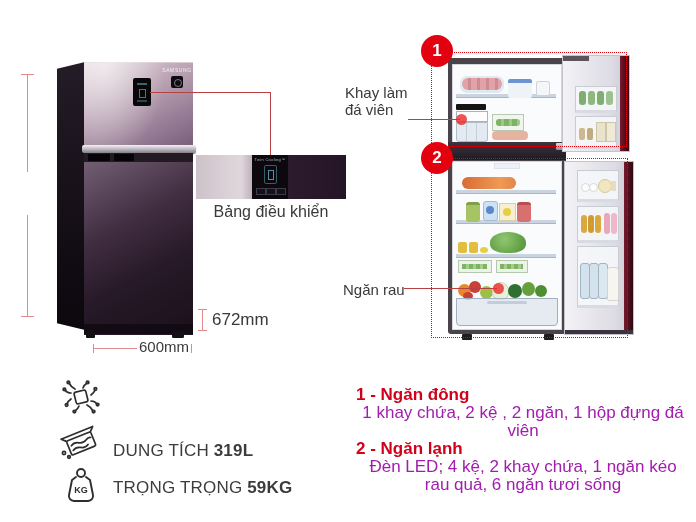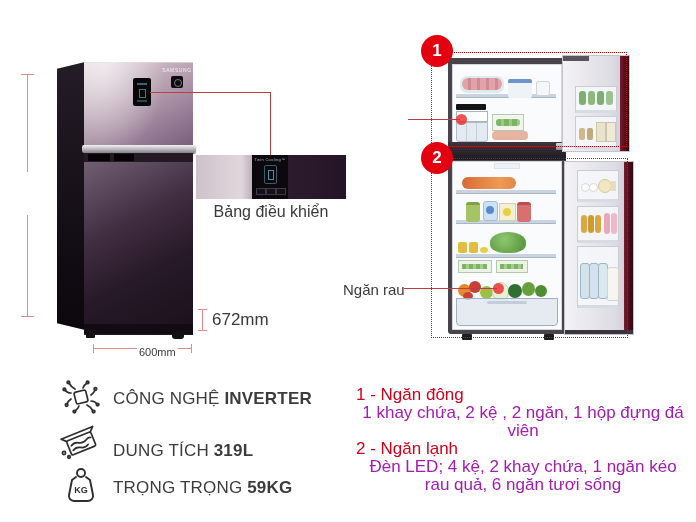--- a/index.html
+++ b/index.html
@@ -9,21 +9,21 @@
   .dimline{background:#e08a8a;}
   .dimtext{color:#3a3a3a;font-size:15px;line-height:16px;}
   .conn{background:#b84040;}
   .dotend{background:rgba(235,45,45,.82);border-radius:50%;}
   .dash{border:1px dotted #e3000f;}
   .badge{width:32px;height:32px;border-radius:50%;background:#e3000f;color:#fff;
          font-weight:bold;font-size:17px;display:flex;align-items:center;justify-content:center;}
   .calloutlbl{font-size:15px;line-height:17px;color:#3a3a3a;}
   .spec-label{font-size:17px;color:#3c3c3c;letter-spacing:.2px;}
   .spec-val{font-weight:bold;margin-left:.28em;}
-  .feat-title{color:#d0021b;font-weight:normal;font-size:17px;line-height:18px;}
+  .feat-title{color:#d0021b;font-weight:bold;font-size:17px;line-height:18px;}
   .feat-desc{color:#a21caf;font-size:17px;line-height:18px;text-align:center;}
   
   .cf-side{background:linear-gradient(180deg,#241c26,#120c14 70%,#0c080d);}
   .cf-front{background:linear-gradient(152deg,#e6dce2 0%,#c4afbc 14%,#907690 34%,#573e56 55%,#332133 74%,#22141f 100%);
             border-top:1px solid #d8ccd4;}
   .cf-sheen{background:radial-gradient(ellipse at 20% 4%,rgba(255,255,255,.55),rgba(255,255,255,0) 48%);}
   .cf-handle{background:linear-gradient(180deg,#f4f2f4,#b9b5bb 55%,#84808a);border-radius:2px;box-shadow:0 1px 1px rgba(0,0,0,.5);}
   .cf-vent{background:#241a24;}
   .cf-foot{background:#141014;border-radius:1px;}
   
@@ -86,21 +86,21 @@
     </div>
     <div class="cp-btn" style="position:absolute;left:4px;top:33px;width:8px;height:5px;"></div>
     <div class="cp-btn" style="position:absolute;left:14px;top:33px;width:8px;height:5px;"></div>
     <div class="cp-btn" style="position:absolute;left:24px;top:33px;width:8px;height:5px;"></div>
   </div>
   <div class="a" style="left:196px;top:203px;width:150px;text-align:center;font-size:16px;">Bảng điều khiển</div>
 
   <div class="a dimline" style="left:93px;top:348px;width:99px;height:1px;"></div>
   <div class="a dimline" style="left:93px;top:344px;width:1px;height:9px;"></div>
   <div class="a dimline" style="left:191px;top:344px;width:1px;height:9px;"></div>
-  <div class="a" style="left:137px;top:346px;font-size:11px;background:#fff;padding:0 2px;">600mm</div>
+  <div class="a" style="left:137px;top:338px;font-size:15px;background:#fff;padding:0 2px;">600mm</div>
 
   <div class="a dimline" style="left:198px;top:309px;width:9px;height:1px;"></div>
   <div class="a dimline" style="left:202px;top:309px;width:1px;height:22px;"></div>
   <div class="a dimline" style="left:198px;top:330px;width:9px;height:1px;"></div>
   <div class="a" style="left:212px;top:310px;font-size:17px;">672mm</div>
 
   <div class="a" style="left:62px;top:380px;width:280px;height:34px;">
     <svg width="38" height="34" viewBox="0 0 38 34" style="position:absolute;left:0;top:0;" fill="none" stroke="#2e2e2e" stroke-width="1.7" stroke-linecap="round">
       <rect x="13" y="11" width="12" height="12" rx="2" transform="rotate(-14 19 17)"></rect>
       <path d="M13 9 Q9 7 7 3"></path>
@@ -113,23 +113,20 @@
         <circle cx="31.6" cy="31.6" r="1.3"></circle>
       <path d="M29 21 Q33 21 35 24"></path>
         <circle cx="35.6" cy="24.6" r="1.3"></circle>
       <path d="M29 15 Q32 13 33 10"></path>
         <circle cx="33.4" cy="9" r="1.3"></circle>
       <path d="M17 26 Q16 29 13 31"></path>
         <circle cx="12.4" cy="31.6" r="1.3"></circle>
       <path d="M21 8 Q22 5 25 3"></path>
         <circle cx="25.6" cy="2.4" r="1.3"></circle>
     </svg>
-    <div style="position:absolute;left:51px;top:9px;white-space:nowrap;">
-      <span class="spec-label">CÔNG NGHỆ</span><span class="spec-label spec-val">INVERTER</span>
-    </div>
   </div>
 
   <div class="a" style="left:58px;top:424px;width:280px;height:36px;">
     <svg width="46" height="38" viewBox="0 0 46 38" style="position:absolute;left:0;top:0;" fill="none" stroke="#2e2e2e" stroke-width="1.7" stroke-linecap="round" stroke-linejoin="round">
       <g transform="rotate(-22 23 19)">
         <rect x="10" y="12" width="26" height="15" rx="1.5"></rect>
         <path d="M10 12 L6 8 M36 12 L40 8 M6 8 L40 8"></path>
         <path d="M13 18 q4 -2.5 8 0 q4 2.5 8 0 q3 -2 5 -.5"></path>
         <path d="M13 23 q4 -2.5 8 0 q4 2.5 8 0"></path>
       </g>
@@ -262,20 +259,24 @@
   <div class="a dash" style="left:431px;top:52px;width:194px;height:93px;"></div>
   <div class="a dash" style="left:431px;top:158px;width:195px;height:178px;"></div>
 
   <div class="a badge" style="left:421px;top:35px;">
     <span>1</span>
   </div>
   <div class="a badge" style="left:421px;top:142px;">
     <span>2</span>
   </div>
 
+  <div class="a calloutlbl" style="left:345px;top:84px;width:70px;">
+    <div>Khay làm</div>
+    <div>đá viên</div>
+  </div>
   <div class="a conn" style="left:408px;top:119px;width:52px;height:1px;"></div>
   <div class="a dotend" style="left:456px;top:114px;width:11px;height:11px;"></div>
 
   <div class="a calloutlbl" style="left:343px;top:281px;">Ngăn rau</div>
   <div class="a conn" style="left:404px;top:288px;width:93px;height:1px;"></div>
   <div class="a dotend" style="left:493px;top:283px;width:11px;height:11px;"></div>
 
   <div class="a" style="left:356px;top:386px;width:334px;">
     <div class="feat-title">1 - Ngăn đông</div>
     <div class="feat-desc">1 khay chứa, 2 kệ , 2 ngăn, 1 hộp đựng đá viên</div>

